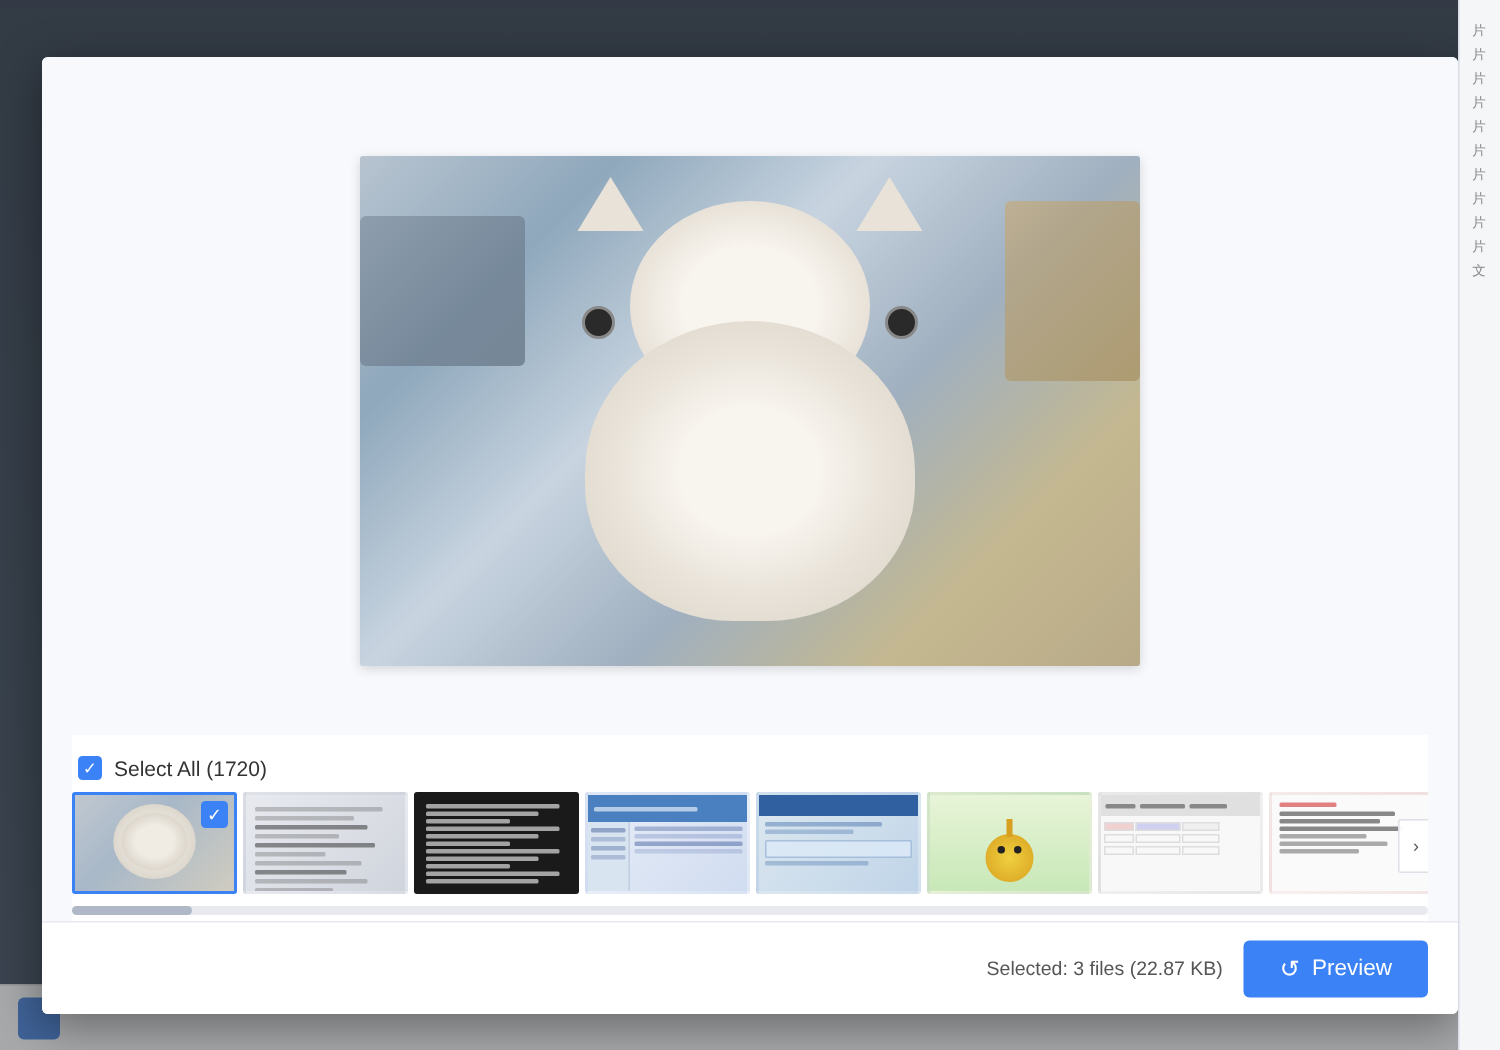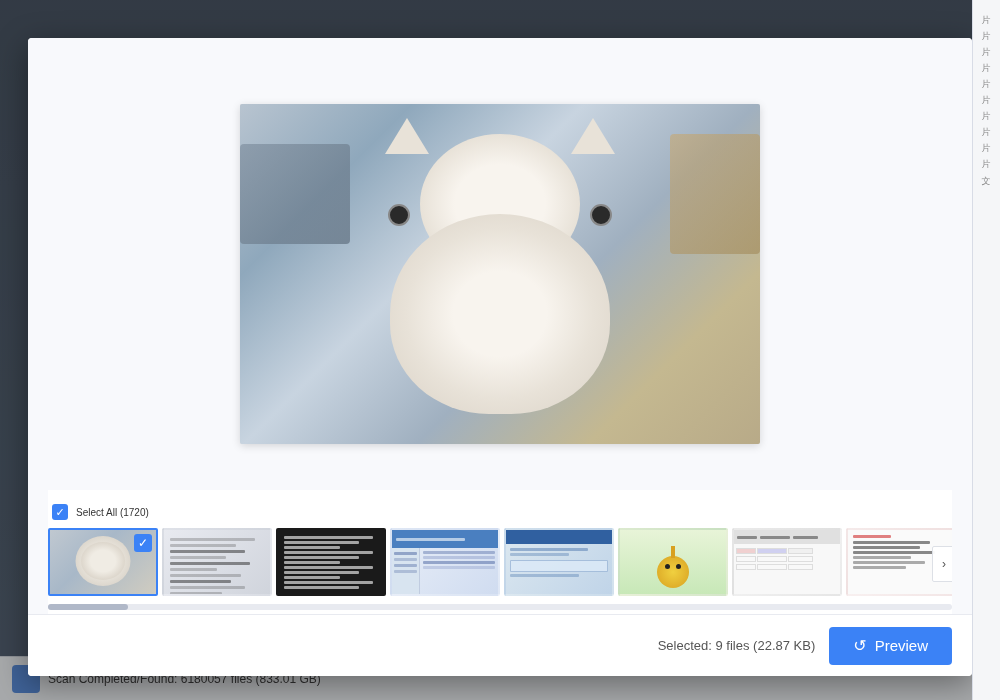--- a/index.html
+++ b/index.html
@@ -276,21 +276,21 @@
       flex-shrink: 0;
     }
 
     .checkbox-blue::after {
       content: '✓';
       color: white;
       font-size: 11px;
     }
 
     .select-all-label {
-      font-size: 10px;
+      font-size: 14px;
       color: #333;
     }
 
     .thumbnails-row {
       display: flex;
       gap: 4px;
       overflow: hidden;
       padding-bottom: 4px;
       position: relative;
     }
@@ -482,21 +482,20 @@
   <div class="sidebar-right-item">片</div>
   <div class="sidebar-right-item">片</div>
   <div class="sidebar-right-item">片</div>
   <div class="sidebar-right-item">片</div>
   <div class="sidebar-right-item">片</div>
   <div class="sidebar-right-item">文</div>
 </div>
 
 <div class="bg-bottombar">
   <div class="bg-bottom-icon"></div>
-  <span class="bg-bottom-text">Scan Completed/Found: 6180057 files (833.01 GB)</span>
 </div>
 
 <div class="modal-overlay"></div>
 
 <div class="modal">
 
 
   <div class="modal-content">
 
     <div class="image-container">
@@ -654,19 +653,19 @@
         <div class="thumb-next-btn">›</div>
       </div>
 
       <div class="scrollbar-track">
         <div class="scrollbar-thumb"></div>
       </div>
     </div>
   </div>
 
   <div class="modal-bottom">
-    <span class="selected-info">Selected: 9 files (22.87 KB)</span>
+    <span class="selected-info">Selected: 3 files (22.87 KB)</span>
     <button class="recover-btn">
       <span class="recover-icon">↺</span>
       <span>Preview</span>
     </button>
   </div>
 </div>
 
 </body></html>

